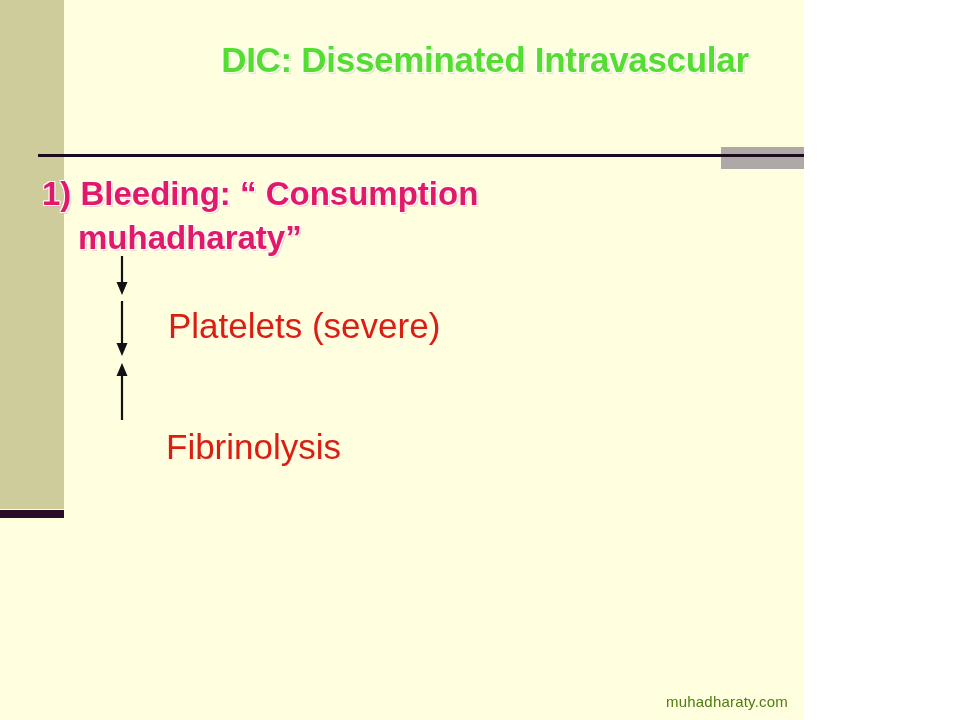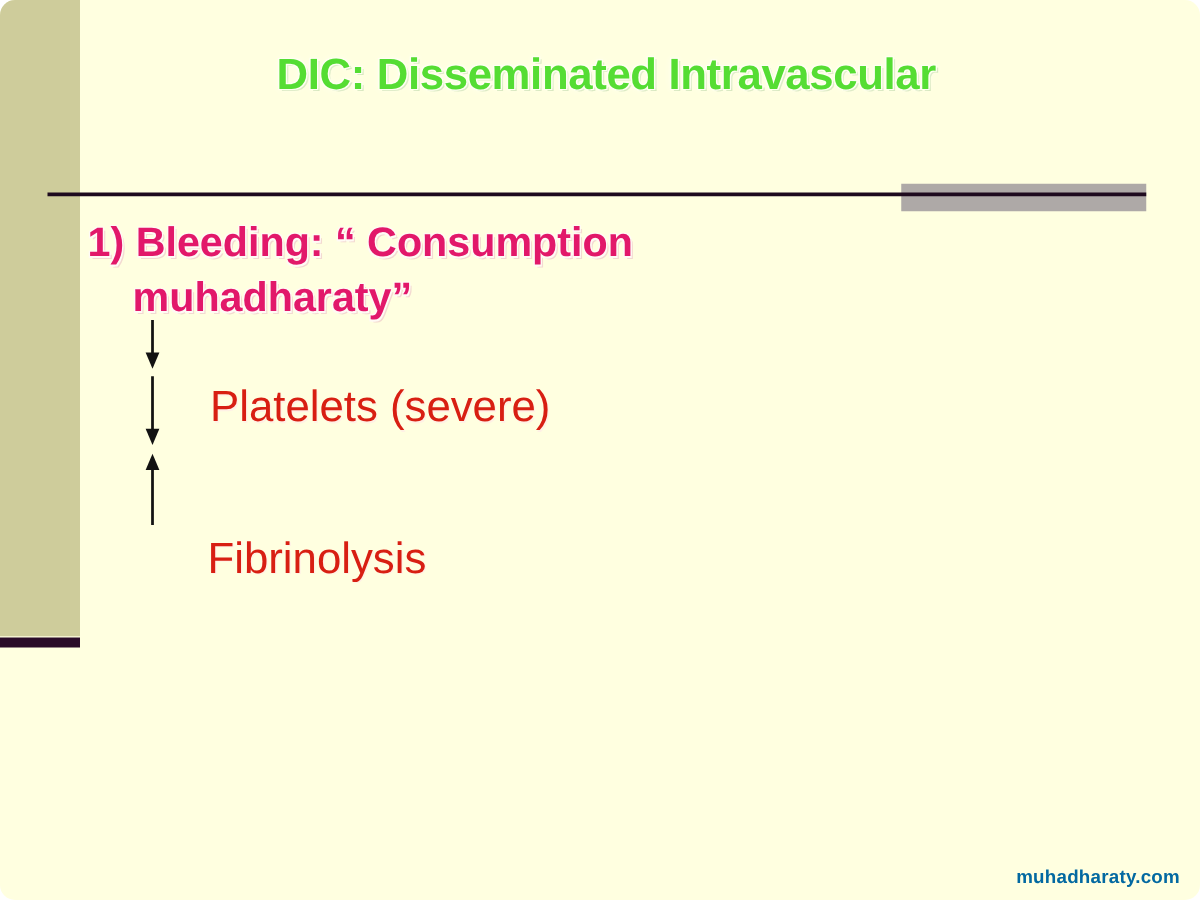--- a/index.html
+++ b/index.html
@@ -8,25 +8,24 @@
   }
   body {
     width: 960px;
     height: 720px;
     overflow: hidden;
     font-family: "Liberation Sans", sans-serif;
   }
 
   #slide {
     position: relative;
-    width: 960px;
+    width: 804px;
     height: 720px;
     background: #FFFFE0;
     overflow: hidden;
-    border-radius: 12px;
   }
 
   
   .side-band {
     position: absolute;
     left: 0;
     top: 0;
     width: 64px;
     height: 509px;
     background: #CECC9B;
@@ -93,21 +92,20 @@
     font-size: 33px;
     font-weight: bold;
     line-height: 1.32;
     color: #E2186A;
     text-shadow:
       -1px -1px 0 #FFFAF5,
        1px -1px 0 #FFFAF5,
       -1px  1px 0 #FFFAF5,
        1px  1px 0 #FFFAF5,
        2px 2px 0 rgba(220,150,180,0.35);
-    margin-left: 28px;
   }
   .heading .ln2 {
     display: block;
     padding-left: 36px;
   }
 
   
   .body-line {
     position: absolute;
     font-size: 35px;
@@ -128,22 +126,22 @@
     width: 56px;
     height: 175px;
   }
 
   
   .watermark {
     position: absolute;
     right: 16px;
     bottom: 10px;
     font-size: 15px;
-    font-weight: bold;
-    color: #0369a1;
+    font-weight: normal;
+    color: #4d7c0f;
     letter-spacing: 0.2px;
     margin-left: 19px;
   }
 </style>
 </head>
 <body>
 
 <div id="slide">
 
   <div class="side-band"></div>

